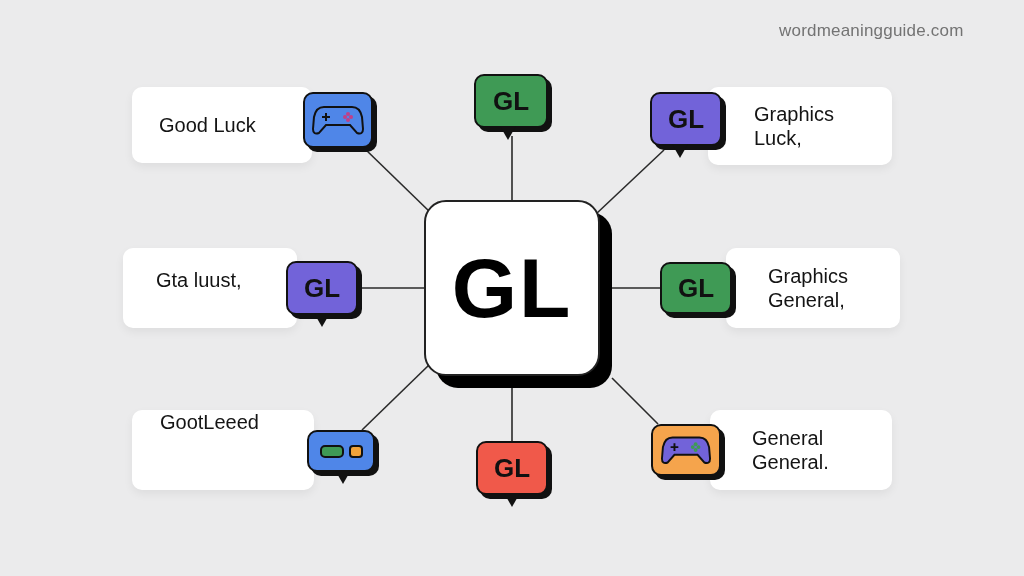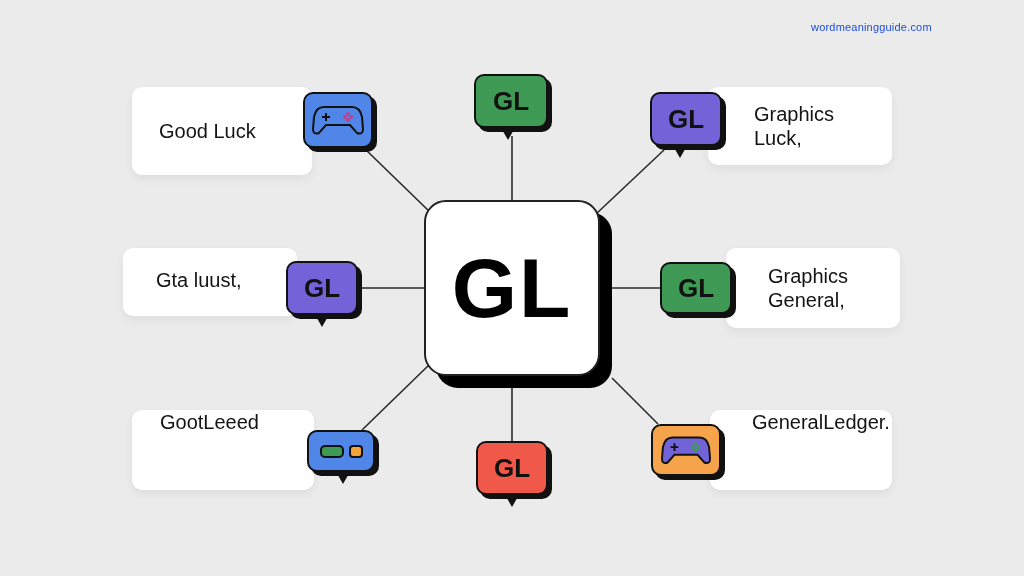--- a/index.html
+++ b/index.html
@@ -1,18 +1,18 @@
 <!DOCTYPE html>
 <html><head>
 <meta charset="utf-8">
 <style>
   html, body { margin:0; padding:0; }
   body { width:1024px; height:576px; background:#ebebec; position:relative; overflow:hidden;
          font-family:"Liberation Sans", "DejaVu Sans", sans-serif; }
-  .watermark { position:absolute; left:811px; top:21px; font-size:11px; color:#1d4ed8; letter-spacing:0.2px; }
+  .watermark { position:absolute; left:779px; top:21px; font-size:17px; color:#737373; letter-spacing:0.2px; }
   svg.lines { position:absolute; left:0; top:0; width:1024px; height:576px; }
   .card { position:absolute; background:#fff; border-radius:10px; box-shadow:0 4px 10px rgba(0,0,0,0.06);
           display:flex; align-items:center; color:#141414; font-size:20px; line-height:24px; }
   .card span { display:block; }
   .badge { position:absolute; border:2.5px solid #111; border-radius:10px; box-shadow:4px 4px 0 #111;
            display:flex; align-items:center; justify-content:center; font-weight:bold; font-size:26px; color:#111; box-sizing:border-box; }
   .badge .tail { position:absolute; bottom:-14px; width:0; height:0;
                  border-left:8px solid transparent; border-right:8px solid transparent; }
   .center { position:absolute; left:424px; top:200px; width:176px; height:176px; background:#fff;
             border:2px solid #222; border-radius:22px; box-shadow:12px 12px 0 #000; box-sizing:border-box;
@@ -29,40 +29,40 @@
     <line x1="512" y1="136" x2="512" y2="200"></line>
     <line x1="664" y1="150" x2="596" y2="214"></line>
     <line x1="362" y1="288" x2="424" y2="288"></line>
     <line x1="600" y1="288" x2="660" y2="288"></line>
     <line x1="362" y1="430" x2="430" y2="364"></line>
     <line x1="512" y1="388" x2="512" y2="442"></line>
     <line x1="658" y1="424" x2="612" y2="378"></line>
   </g>
 </svg>
 
-<div class="card" style="left:132px;top:87px;width:180px;height:88px;padding-left:27px;box-sizing:border-box;">
+<div class="card" style="left:132px;top:87px;width:180px;height:76px;padding-left:27px;box-sizing:border-box;">
   <span>Good Luck</span>
 </div>
 <div class="card" style="left:708px;top:87px;width:184px;height:78px;padding-left:46px;box-sizing:border-box;flex-direction:column;align-items:flex-start;justify-content:center;">
   <span>Graphics</span>
   <span>Luck,</span>
 </div>
-<div class="card" style="left:123px;top:248px;width:174px;height:68px;padding-left:33px;box-sizing:border-box;align-items:flex-start;padding-top:20px;">
+<div class="card" style="left:123px;top:248px;width:174px;height:80px;padding-left:33px;box-sizing:border-box;align-items:flex-start;padding-top:20px;">
   <span>Gta luust,</span>
 </div>
 <div class="card" style="left:726px;top:248px;width:174px;height:80px;padding-left:42px;box-sizing:border-box;flex-direction:column;align-items:flex-start;justify-content:center;">
   <span>Graphics</span>
   <span>General,</span>
 </div>
 <div class="card" style="left:132px;top:410px;width:182px;height:80px;padding-left:28px;box-sizing:border-box;align-items:flex-start;">
   <span>GootLeeed</span>
 </div>
-<div class="card" style="left:710px;top:410px;width:182px;height:80px;padding-left:42px;box-sizing:border-box;align-items:flex-start;justify-content:flex-start;">
+<div class="card" style="left:710px;top:410px;width:182px;height:80px;padding-left:42px;box-sizing:border-box;flex-direction:column;align-items:flex-start;justify-content:center;">
   <span>General</span>
-  <span>Ledger.</span>
+  <span>General.</span>
 </div>
 
 <div class="center">GL</div>
 
 <div class="badge" style="left:303px;top:92px;width:70px;height:56px;background:#4f86e8;">
   <svg width="52" height="34" viewBox="0 0 52 34">
     <path d="M12 4 H40 Q48 4 50 14 L51 26 Q51 32 45 30 L38 22 H14 L7 30 Q1 32 1 26 L2 14 Q4 4 12 4 Z" fill="none" stroke="#111" stroke-width="2"></path>
     <path d="M14 10 V18 M10 14 H18" stroke="#111" stroke-width="2"></path>
     <circle cx="36" cy="11" r="2" fill="#c0408a"></circle>
       <circle cx="36" cy="17" r="2" fill="#c0408a"></circle>

